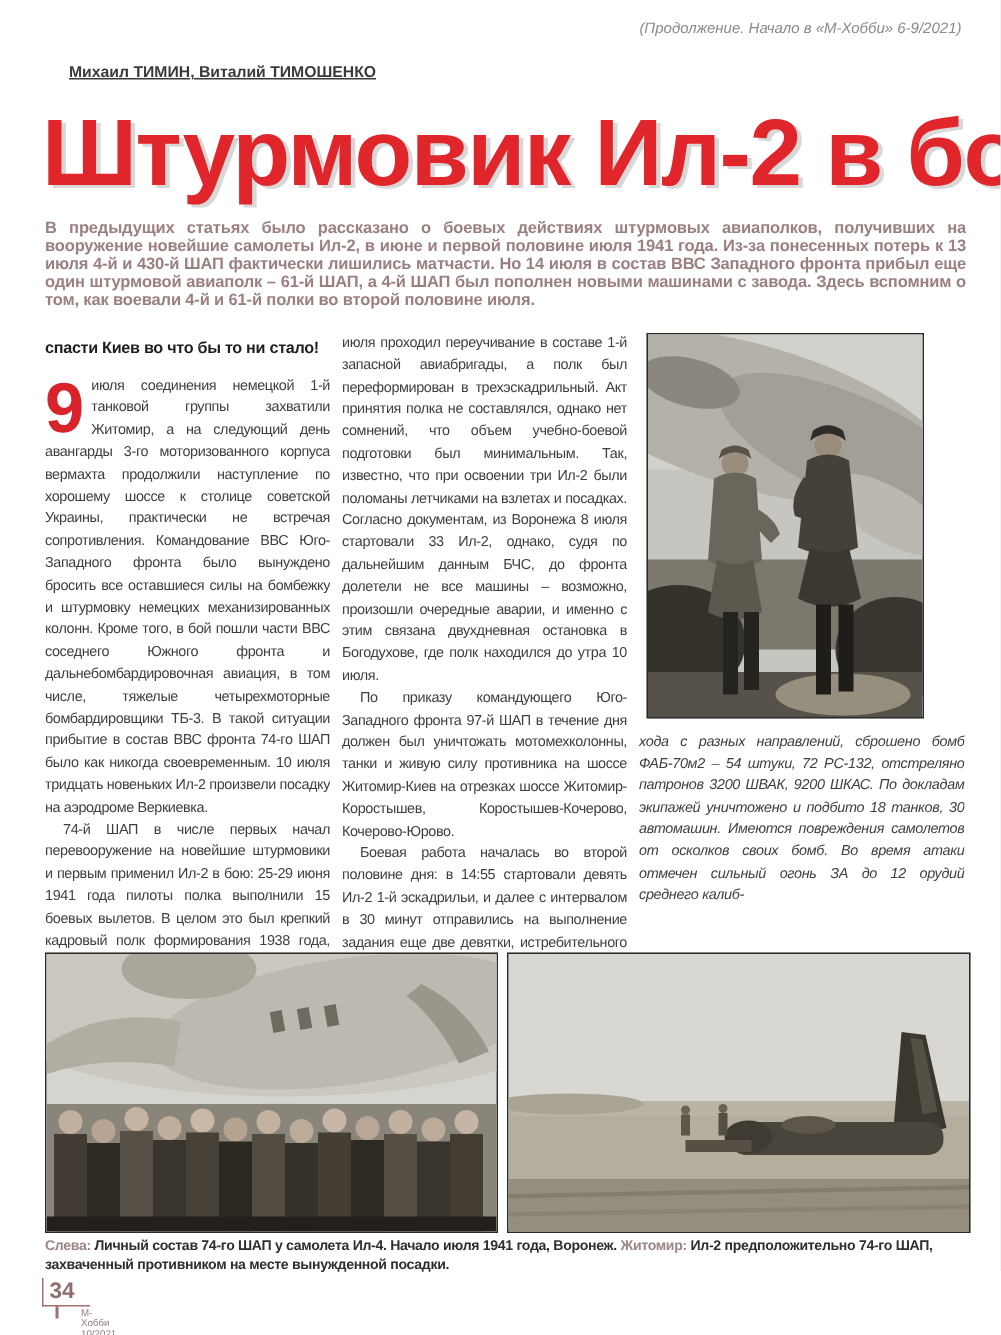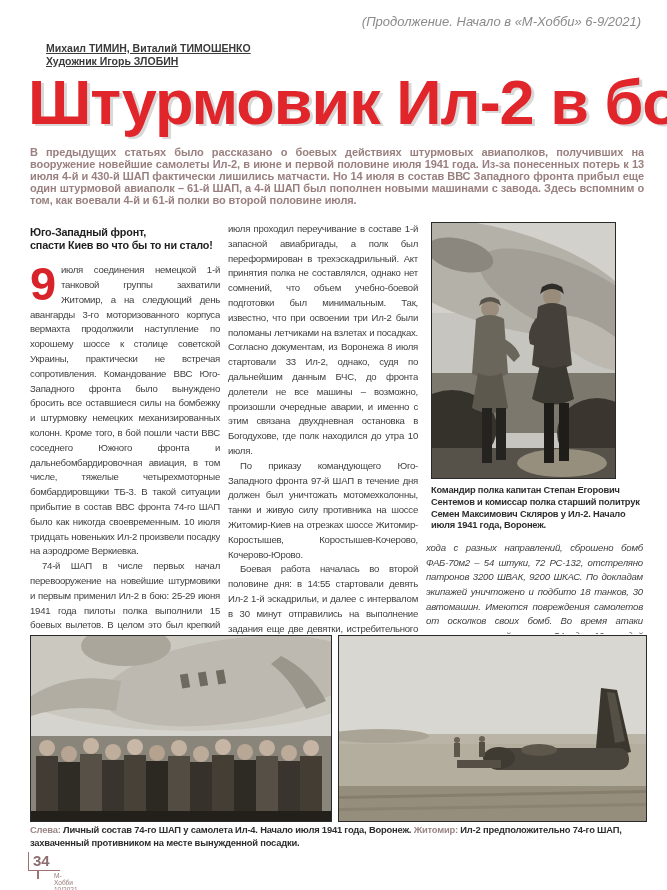--- a/index.html
+++ b/index.html
@@ -3,21 +3,21 @@
 <meta charset="utf-8">
 <style>
   html,body{margin:0;padding:0;background:#e9e9e9;}
   .page{
     position:relative; width:667px; height:890px; background:#ffffff;
     margin:0 auto; overflow:hidden;
     font-family:"Liberation Sans", sans-serif; color:#3f3f3f;
   }
   .continuation{
     position:absolute; top:14px; right:26px;
-    font-style:italic; font-size:13px; color:#8a8a8a; letter-spacing:0;
+    font-style:italic; font-size:10px; color:#8a8a8a; letter-spacing:0;
   }
   .authors{
     position:absolute; top:42px; left:46px;
     font-weight:bold; font-size:10.5px; line-height:13px; color:#3a3a3a;text-decoration:underline;
   }
   .title{
     position:absolute; top:66px; left:28px; width:616px; text-align:center;
     font-size:63px; font-weight:bold; letter-spacing:-1px; color:#e0252b;
     text-shadow:3px 2px 0 #d8d8d8; white-space:nowrap;
   }
@@ -80,32 +80,30 @@
 </style>
 </head>
 <body>
 
 <div class="page">
 
   <div class="continuation">(Продолжение. Начало в «М-Хобби» 6-9/2021)</div>
 
   <div class="authors">
     <div>Михаил ТИМИН, Виталий ТИМОШЕНКО</div>
-    <div>Художник Игорь ЗЛОБИН</div>
   </div>
 
   <div class="title">Штурмовик Ил-2 в бою</div>
 
   <div class="lead">В предыдущих статьях было рассказано о боевых действиях штурмовых авиаполков, получивших на вооружение новейшие самолеты Ил-2, в июне и первой половине июля 1941 года. Из-за понесенных потерь к 13 июля 4-й и 430-й ШАП фактически лишились матчасти. Но 14 июля в состав ВВС Западного фронта прибыл еще один штурмовой авиаполк – 61-й ШАП, а 4-й ШАП был пополнен новыми машинами с завода. Здесь вспомним о том, как воевали 4-й и 61-й полки во второй половине июля.</div>
 
   <div class="columns">
 
     <div class="col col1">
       <div class="subheading">
-        <div>Юго-Западный фронт,</div>
         <div>спасти Киев во что бы то ни стало!</div>
       </div>
       <p class="para"><span class="dropcap">9</span><span>июля соединения немецкой 1-й танковой группы захватили Житомир, а на следующий день авангарды 3-го моторизованного корпуса вермахта продолжили наступление по хорошему шоссе к столице советской Украины, практически не встречая сопротивления. Командование ВВС Юго-Западного фронта было вынуждено бросить все оставшиеся силы на бомбежку и штурмовку немецких механизированных колонн. Кроме того, в бой пошли части ВВС соседнего Южного фронта и дальнебомбардировочная авиация, в том числе, тяжелые четырехмоторные бомбардировщики ТБ-3. В такой ситуации прибытие в состав ВВС фронта 74-го ШАП было как никогда своевременным. 10 июля тридцать новеньких Ил-2 произвели посадку на аэродроме Веркиевка.</span></p>
       <p class="para indent">74-й ШАП в числе первых начал перевооружение на новейшие штурмовики и первым применил Ил-2 в бою: 25-29 июня 1941 года пилоты полка выполнили 15 боевых вылетов. В целом это был крепкий кадровый полк формирования 1938 года, однако 22 июня во время отступления с приграничного аэродрома Малые Взводы под Брестом большая группа личного состава, включая летчиков и командира майора Б.М. Васильева, пропали без вести. Командование принял опытный летчик комэска капитан С.Е. Сентемов, и 30 июня личный состав полка начал прибывать в Воронеж, где с 3 по 7</p>
     </div>
 
     <div class="col col2">
       <p class="para">июля проходил переучивание в составе 1-й запасной авиабригады, а полк был переформирован в трехэскадрильный. Акт принятия полка не составлялся, однако нет сомнений, что объем учебно-боевой подготовки был минимальным. Так, известно, что при освоении три Ил-2 были поломаны летчиками на взлетах и посадках. Согласно документам, из Воронежа 8 июля стартовали 33 Ил-2, однако, судя по дальнейшим данным БЧС, до фронта долетели не все машины – возможно, произошли очередные аварии, и именно с этим связана двухдневная остановка в Богодухове, где полк находился до утра 10 июля.</p>
       <p class="para indent">По приказу командующего Юго-Западного фронта 97-й ШАП в течение дня должен был уничтожать мотомехколонны, танки и живую силу противника на шоссе Житомир-Киев на отрезках шоссе Житомир-Коростышев, Коростышев-Кочерово, Кочерово-Юрово.</p>
       <p class="para indent"><span>Боевая работа началась во второй половине дня: в 14:55 стартовали девять Ил-2 1-й эскадрильи, и далее с интервалом в 30 минут отправились на выполнение задания еще две девятки, истребительного прикрытия не выделялось. Из журнала боевых действий полка, известно следующее: </span></p>
@@ -136,21 +134,20 @@
 
           <circle cx="120" cy="74" r="9" fill="#9a8c7b"></circle>
           <path d="M108 71 q12 -10 24 0 l-2 -7 q-10 -7 -20 0 z" fill="#2e2c28"></path>
           <path d="M106 84 q14 -8 28 0 l6 58 q-20 9 -40 0 z" fill="#45413a"></path>
           <path d="M108 142 q13 6 26 0 l8 34 q-21 11 -42 0 z" fill="#3b3831"></path>
           <rect x="112" y="180" width="10" height="60" fill="#1f1d1a"></rect>
           <rect x="127" y="180" width="10" height="58" fill="#1f1d1a"></rect>
           <path d="M104 95 q-10 14 -6 26 l6 2 q4 -14 6 -24 z" fill="#45413a"></path>
         </svg>
       </div>
-      <div class="photo-caption">Командир полка капитан Степан Егорович Сентемов и комиссар полка старший политрук Семен Максимович Скляров у Ил-2. Начало июля 1941 года, Воронеж.</div>
       <span class="body-italic">хода с разных направлений, сброшено бомб ФАБ-70м2 – 54 штуки, 72 РС-132, отстреляно патронов 3200 ШВАК, 9200 ШКАС. По докладам экипажей уничтожено и подбито 18 танков, 30 автомашин. Имеются повреждения самолетов от осколков своих бомб. Во время атаки отмечен сильный огонь ЗА до 12 орудий среднего калиб-</span>
     </div>
 
   </div>
 
   <div class="bottom-photos">
     <div class="photo-frame">
       <svg width="300" height="185" viewBox="0 0 300 185">
         <rect x="0" y="0" width="300" height="185" fill="#d6d4ce"></rect>
         <ellipse cx="160" cy="35" rx="200" ry="60" fill="#cbc8c0"></ellipse>

